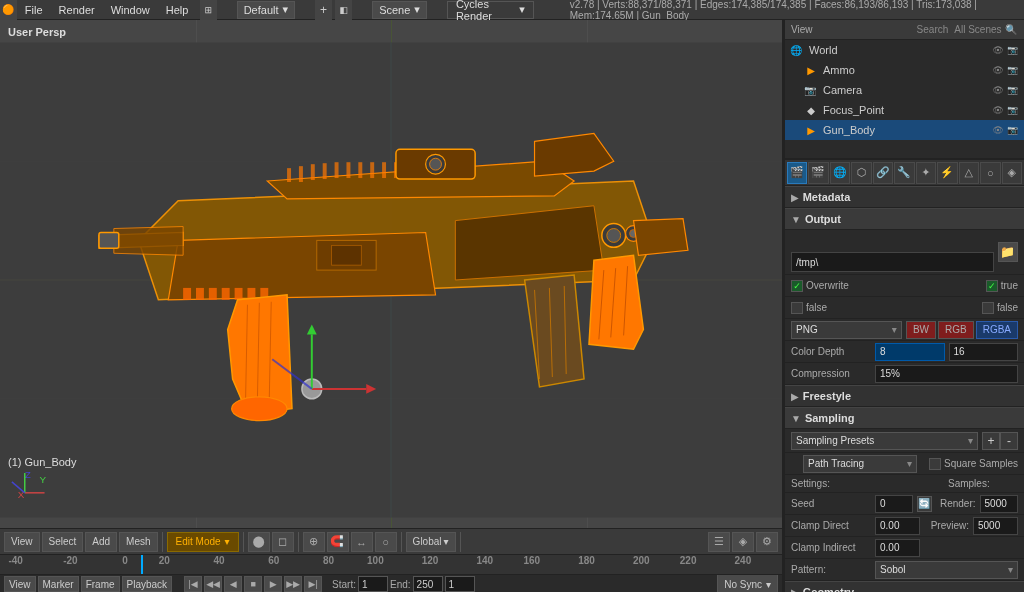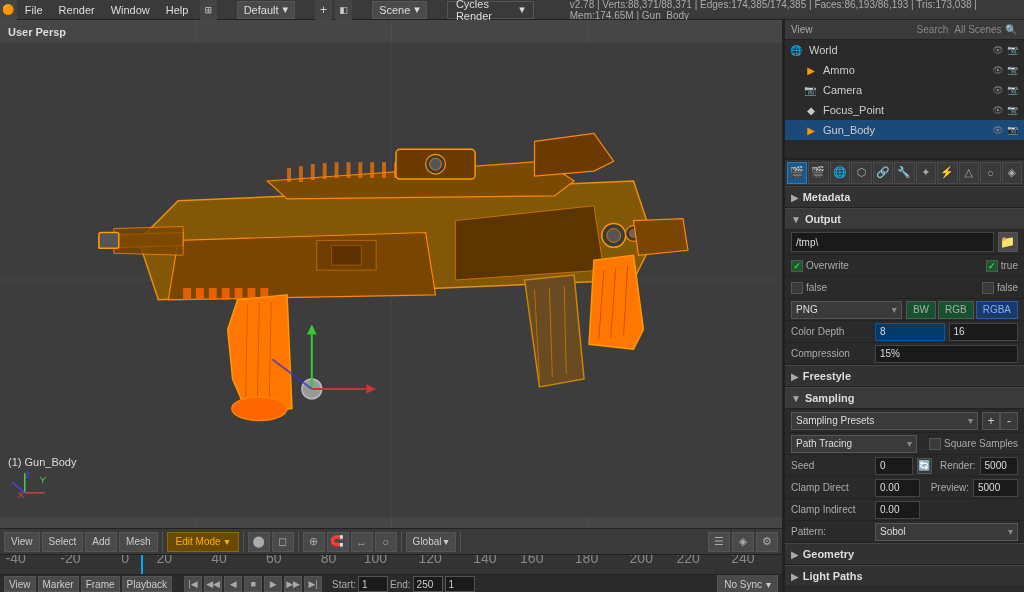--- a/index.html
+++ b/index.html
@@ -161,23 +161,24 @@
       border-bottom: 1px solid #222;
       display: flex;
       align-items: center;
       padding: 0 4px;
       position: relative;
       overflow: hidden;
     }
     .ruler-label {
       position: absolute;
       bottom: 8px;
-      font-size: 14px;
+      font-size: 10px;
       color: #888;
       transform: translateX(-50%);
+      font-weight: bold;
     }
     #timeline-controls {
       height: 18px;
       display: flex; align-items: center;
       padding: 0 4px;
       gap: 2px;
     }
     .timeline-btn {
       background: #4a4a4a;
       border: 1px solid #555;
@@ -364,21 +365,21 @@
       position: relative;
     }
     .dropdown::after { content: '▾'; margin-left: auto; color: #888; }
 
     .format-buttons {
       display: flex; gap: 2px;
     }
     .format-btn {
       padding: 0 6px;
       height: 18px;
-      background: #14532d;
+      background: #7f1d1d;
       border: 1px solid #555;
       color: #aaa;
       font-size: 10px;
       display: flex; align-items: center;
       cursor: pointer;
     }
     .format-btn.active {
       background: #1a3a6a;
       border-color: #2a5aaa;
       color: #88aaff;
@@ -393,21 +394,21 @@
     }
 
     .path-field {
       flex: 1;
       background: #1a1a1a;
       border: 1px solid #444;
       color: #ddd;
       font-size: 10px;
       padding: 4px 4px;
       height: 20px;
-      display: flex; align-items: center;
+      display: flex; align-items: center; margin-top: 20px;
     }
     .folder-btn {
       width: 20px; height: 20px;
       background: #4a4a4a;
       border: 1px solid #555;
       display: flex; align-items: center; justify-content: center;
       font-size: 12px;
       cursor: pointer;
     }
 
@@ -866,29 +867,34 @@
         <div class="dropdown" style="flex:1;">
           <span>Sampling Presets</span>
         </div>
         <div class="plus-minus-btns">
           <div class="pm-btn">+</div>
           <div class="pm-btn">-</div>
         </div>
       </div>
 
       <div class="prop-row">
-        <div class="dropdown" style="flex:1;">
+        <div class="dropdown" style="flex:1;margin-left:12px;">
           <span>Path Tracing</span>
         </div>
         <div class="square-samples-cb">
           <div class="checkbox"></div>
           <span>Square Samples</span>
         </div>
       </div>
 
+      <div class="settings-samples-row">
+        <span class="col-label">Settings:</span>
+        <div style="flex:1;"></div>
+        <span class="col-label">Samples:</span>
+      </div>
 
       <div class="seed-row">
         <span class="prop-label">Seed</span>
         <div class="num-field">0</div>
         <div class="cycle-icon">🔄</div>
         <div style="flex:1;"></div>
         <span style="font-size:10px;color:#aaa;">Render:</span>
         <div class="num-field">5000</div>
       </div>
 

